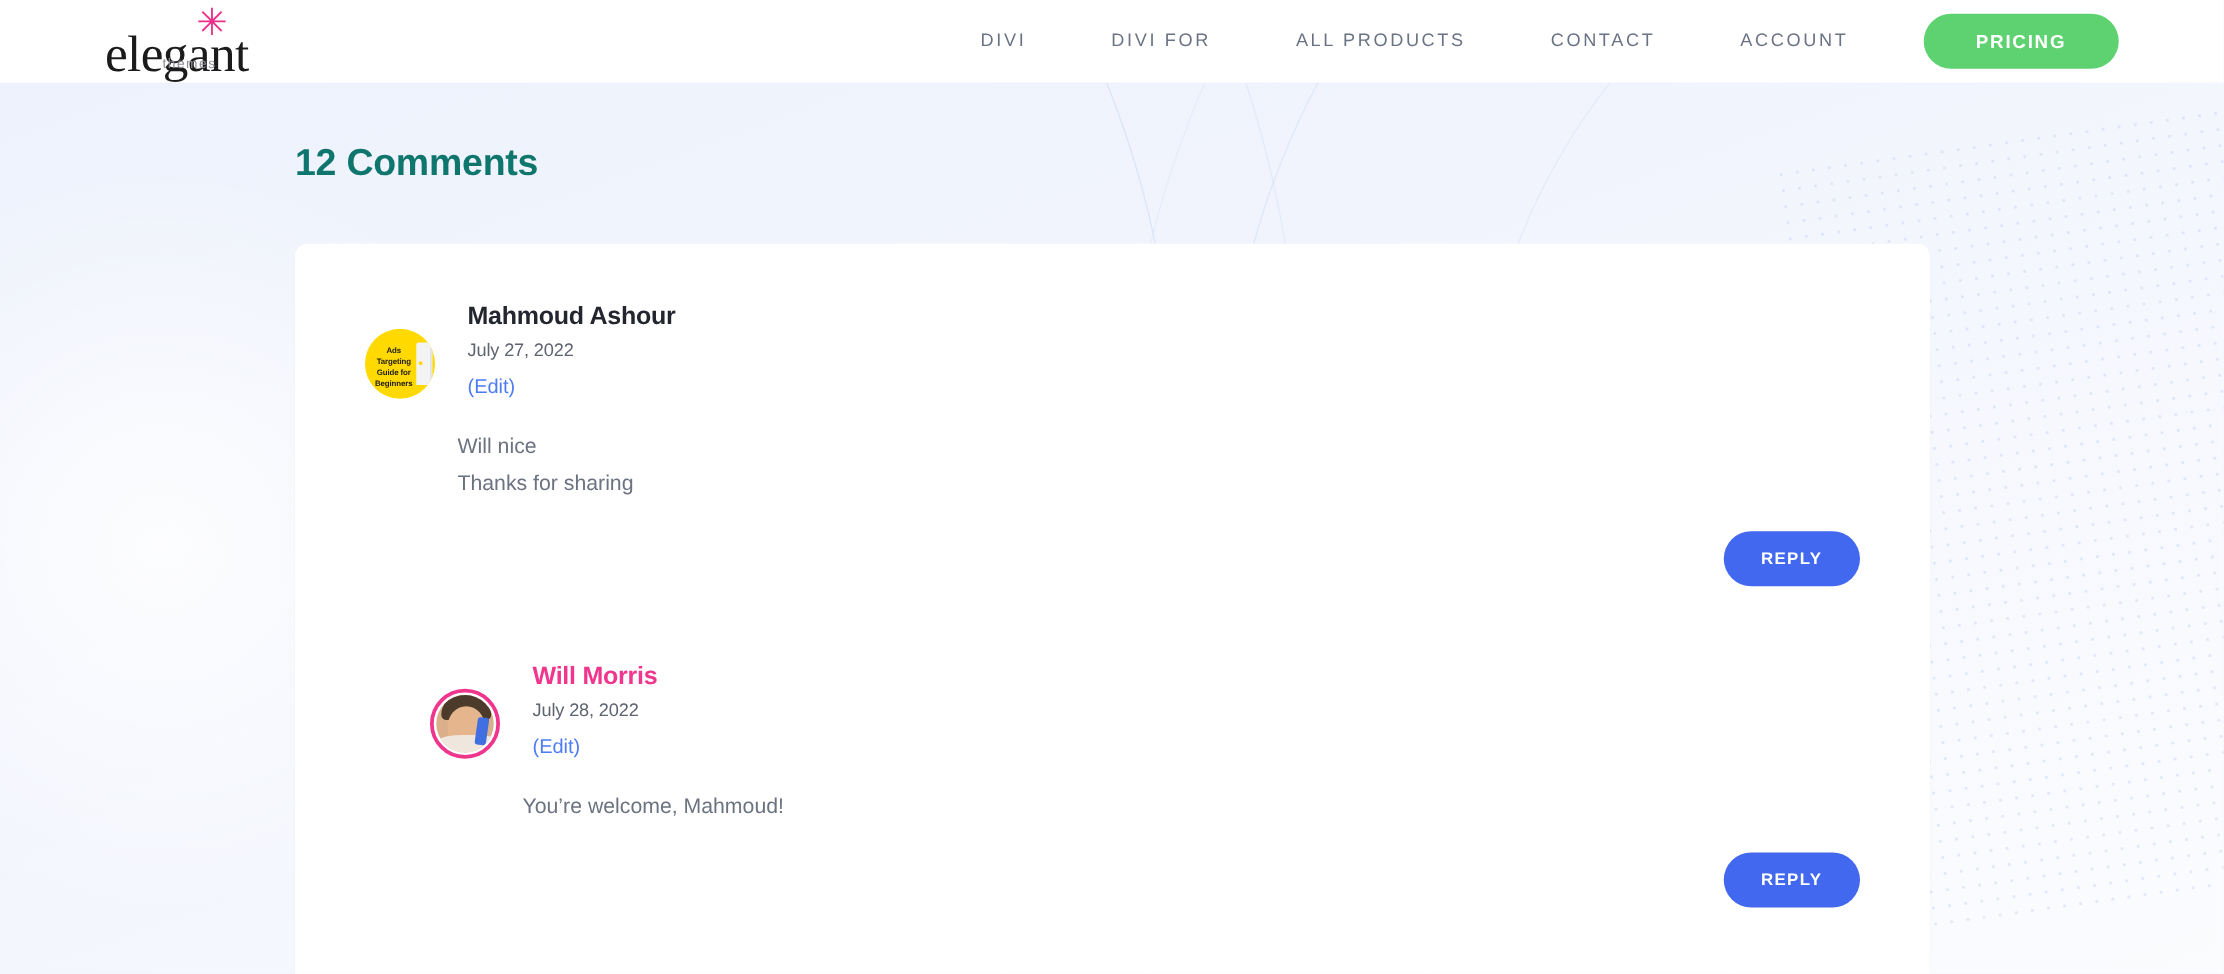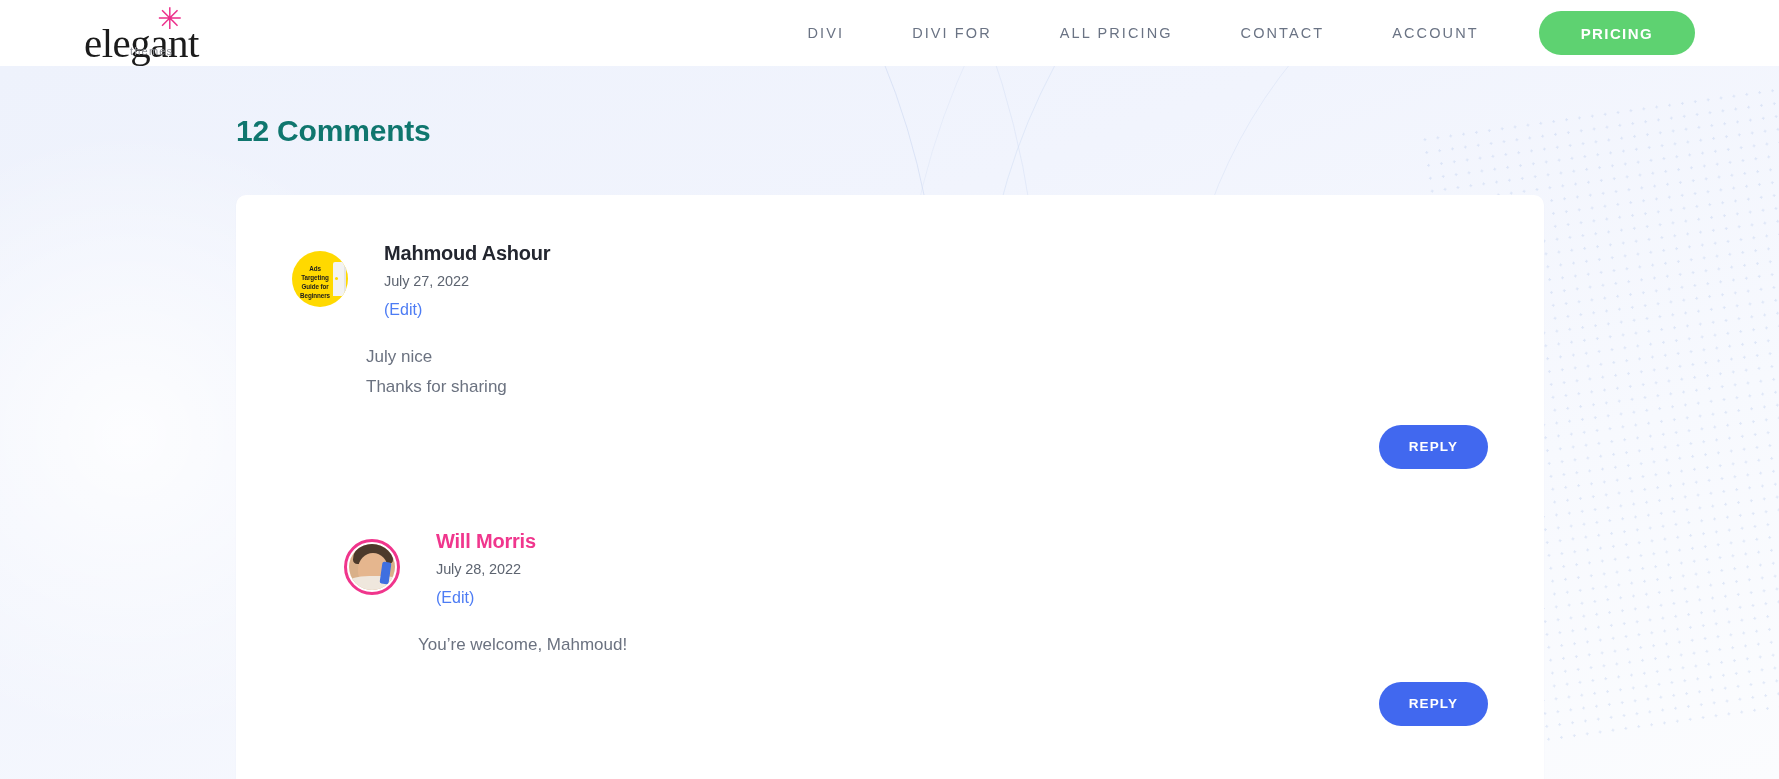--- a/index.html
+++ b/index.html
@@ -147,22 +147,22 @@
     padding: 44px 56px 0 56px;
     min-height: 600px;
     box-shadow: 0 1px 2px rgba(30,60,120,0.04);
   }
 
   .comment { position: relative; }
   .comment.reply { margin-left: 52px; margin-top: 58px; }
 
   .comment-head {
     display: flex;
-    align-items: center;
-    gap: 36px;
+    align-items: flex-end;
+    gap: 26px;
   }
   .avatar {
     width: 56px; height: 56px;
     border-radius: 50%;
     flex: 0 0 auto;
     position: relative;
     overflow: hidden;
   }
   .avatar-ads {
     background: #ffd900;
@@ -291,21 +291,21 @@
 
   <a class="logo">
     <span class="logo-word">elegant</span>
     <span class="logo-star">✳</span>
     <span class="logo-sub">themes</span>
   </a>
 
   <nav class="main-nav">
     <a class="nav-link">DIVI</a>
     <a class="nav-link">DIVI FOR</a>
-    <a class="nav-link">ALL PRICING</a>
+    <a class="nav-link">ALL PRODUCTS</a>
     <a class="nav-link">CONTACT</a>
     <a class="nav-link">ACCOUNT</a>
     <button class="pricing-btn">PRICING</button>
   </nav>
 
 </header>
 
 <main class="content">
 
   <h2 class="comments-title">12 Comments</h2>
@@ -319,21 +319,21 @@
           <div class="ads-door"></div>
           <div class="ads-knob"></div>
         </div>
         <div class="meta">
           <div class="author-name">Mahmoud Ashour</div>
           <div class="comment-date">July 27, 2022</div>
           <a class="edit-link">(Edit)</a>
         </div>
       </div>
       <div class="comment-body">
-        <div>July nice</div>
+        <div>Will nice</div>
         <div>Thanks for sharing</div>
       </div>
       <div class="reply-row">
         <button class="reply-btn">REPLY</button>
       </div>
     </article>
 
     <article class="comment reply">
       <div class="comment-head">
         <div class="avatar avatar-photo">

